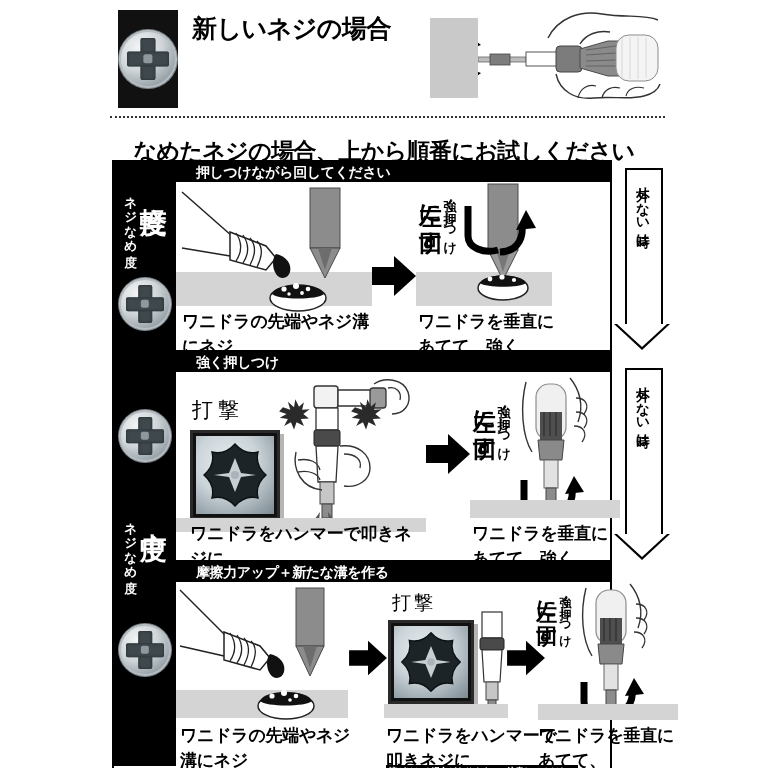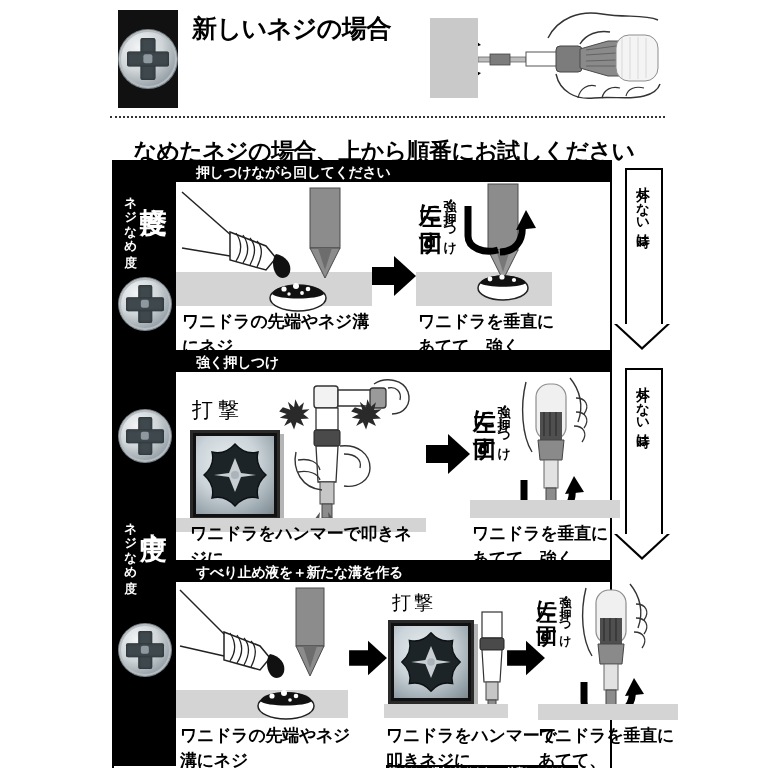--- a/index.html
+++ b/index.html
@@ -416,21 +416,21 @@
 
   <div class="downarrow" style="left:614px;top:368px;height:192px;">
     <div class="da-shaft" style="height:166px;"></div>
     <div class="da-head" style="top:166px;"></div>
     <div class="da-txt">
         <span>外せない時は</span>
       </div>
   </div>
 
   <div class="panel" style="top:560px;height:206px;">
-    <div class="panel-hd">すべり止め液を＋新たな溝を作る</div>
+    <div class="panel-hd">摩擦力アップ＋新たな溝を作る</div>
     <div class="panel-bd" style="height:184px;">
       <div class="cols" style="height:184px;">
 
         <div class="col" style="width:172px;">
           <div class="ground" style="left:0;top:108px;width:172px;height:28px;"></div>
           <svg style="position:absolute;left:2px;top:6px;" width="170" height="132" viewBox="0 0 170 132">
             <path d="M2 2 L48 48" fill="none" stroke="#222" stroke-width="1.5"></path>
             <path d="M2 58 L46 68" fill="none" stroke="#222" stroke-width="1.5"></path>
             <path d="M46 44 L82 58 L92 70 L82 82 L46 72 Z" fill="#fff" stroke="#222" stroke-width="1.5"></path>
             <g stroke="#222" stroke-width="1.3" fill="none">

